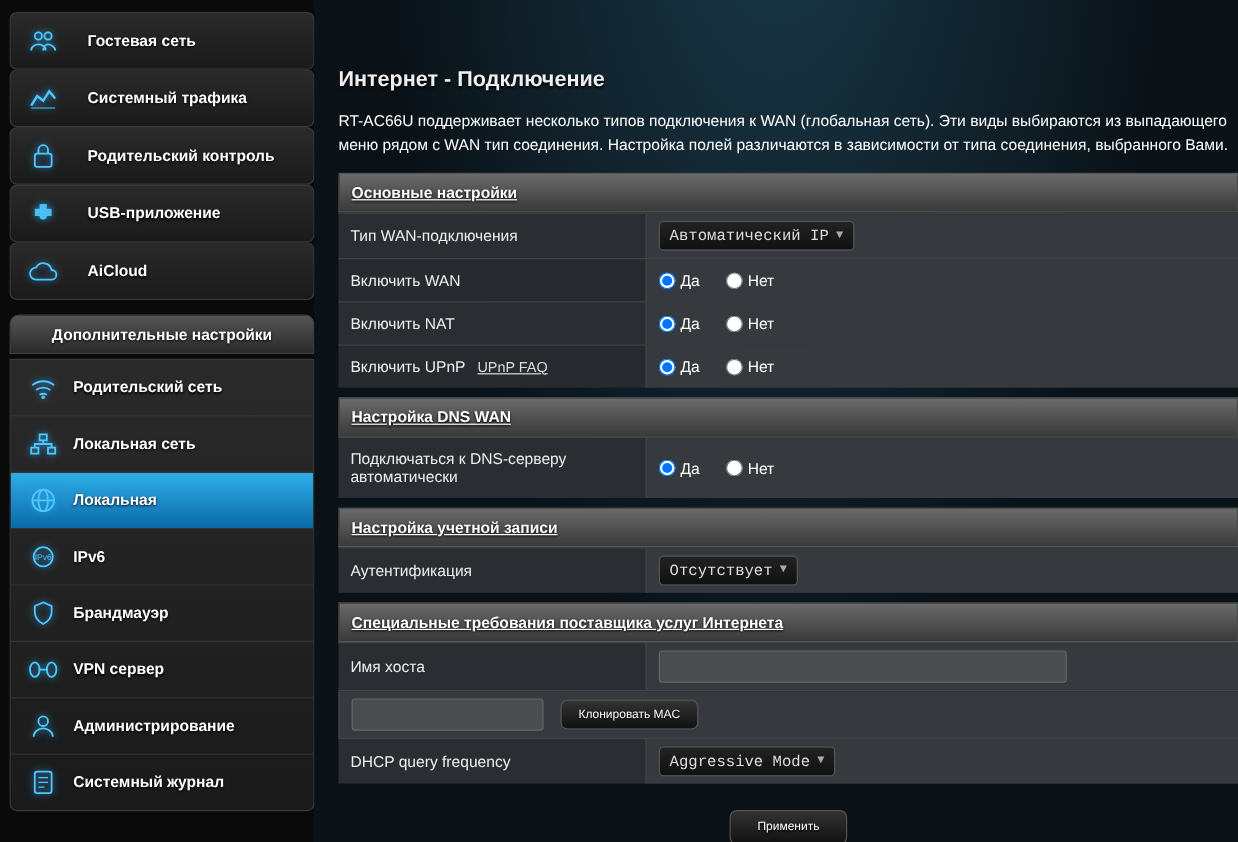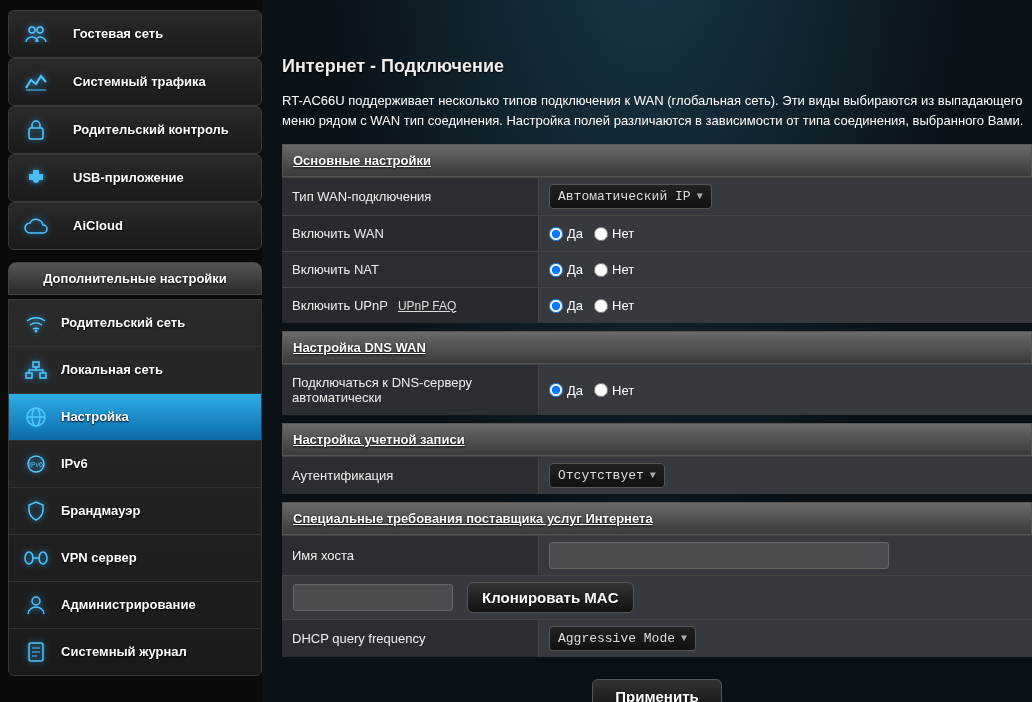--- a/index.html
+++ b/index.html
@@ -39,28 +39,28 @@
 .section { margin-bottom: 8px; }
 .section-head { background: linear-gradient(180deg, #6a6a6a 0%, #3a3a3a 100%); color: #fff; font-weight: bold; padding: 8px 10px; font-size: 13px; border: 1px solid #555; text-shadow: 0 1px 2px #000; text-decoration: underline; }
 .row { display: flex; border-top: 1px solid #444; background: #2a2e32; }
 .row:nth-child(odd) { background: #272b2f; }
 .cell-label { width: 256px; padding: 10px 10px; color: #eee; display: flex; align-items: center; gap: 10px; flex-wrap: wrap; }
 .cell-value { flex: 1; padding: 6px 10px; display: flex; align-items: center; gap: 14px; background: #36393d; border-left: 1px solid #444; }
 
 .select-look { display: inline-flex; align-items: center; gap: 6px; background: linear-gradient(180deg, #222 0%, #111 100%); border: 1px solid #555; border-radius: 4px; padding: 4px 8px; font-family: "Courier New", monospace; font-size: 13px; color: #ddd; cursor: pointer; }
 .select-look .caret { font-size: 10px; color: #aaa; }
 
-.radio-group { display: flex; align-items: center; gap: 11px; color: #fff; }
+.radio-group { display: flex; align-items: center; gap: 22px; color: #fff; }
 .radio-group label { display: flex; align-items: center; gap: 4px; cursor: pointer; }
 input[type=radio] { width: 14px; height: 14px; cursor: pointer; }
 
 .text-input { background: #4a4d50; border: 1px solid #666; border-radius: 3px; padding: 5px 8px; color: #eee; width: 340px; font-size: 13px; }
 .text-input.short { width: 160px; }
 
-.btn { background: linear-gradient(180deg, #333 0%, #111 100%); border: 1px solid #555; border-radius: 6px; color: #fff; padding: 6px 14px; cursor: pointer; font-weight: bold; font-size: 15px; text-shadow: 0 1px 1px #000; }
+.btn { background: linear-gradient(180deg, #333 0%, #111 100%); border: 1px solid #555; border-radius: 6px; color: #fff; padding: 6px 14px; cursor: pointer; font-weight: normal; font-size: 10px; text-shadow: 0 1px 1px #000; }
 .btn.primary { padding: 8px 22px; }
 .apply-row { text-align: center; padding: 14px 0; }
 
 .faq-link { color: #ddd; text-decoration: underline; cursor: pointer; font-size: 12px; }
 </style>
 </head>
 <body>
 
 <div class="layout">
 
@@ -144,21 +144,21 @@
           <span class="nav-label">Локальная сеть</span>
         </div>
         <div class="nav-sub-item active">
           <span class="icon-wrap">
             <svg width="22" height="22" viewBox="0 0 22 22">
               <circle cx="11" cy="11" r="9" fill="none" stroke="#4fc8ff" stroke-width="1.5"></circle>
               <ellipse cx="11" cy="11" rx="4" ry="9" fill="none" stroke="#4fc8ff" stroke-width="1.5"></ellipse>
               <line x1="2" y1="11" x2="20" y2="11" stroke="#4fc8ff" stroke-width="1.5"></line>
             </svg>
           </span>
-          <span class="nav-label">Настройка</span>
+          <span class="nav-label">Локальная</span>
         </div>
         <div class="nav-sub-item">
           <span class="icon-wrap">
             <svg width="24" height="20" viewBox="0 0 24 20">
               <circle cx="12" cy="10" r="8" fill="none" stroke="#4fc8ff" stroke-width="1.5"></circle>
               <text x="12" y="13" font-size="7" fill="#4fc8ff" text-anchor="middle" font-family="Arial">IPv6</text>
             </svg>
           </span>
           <span class="nav-label">IPv6</span>
         </div>

